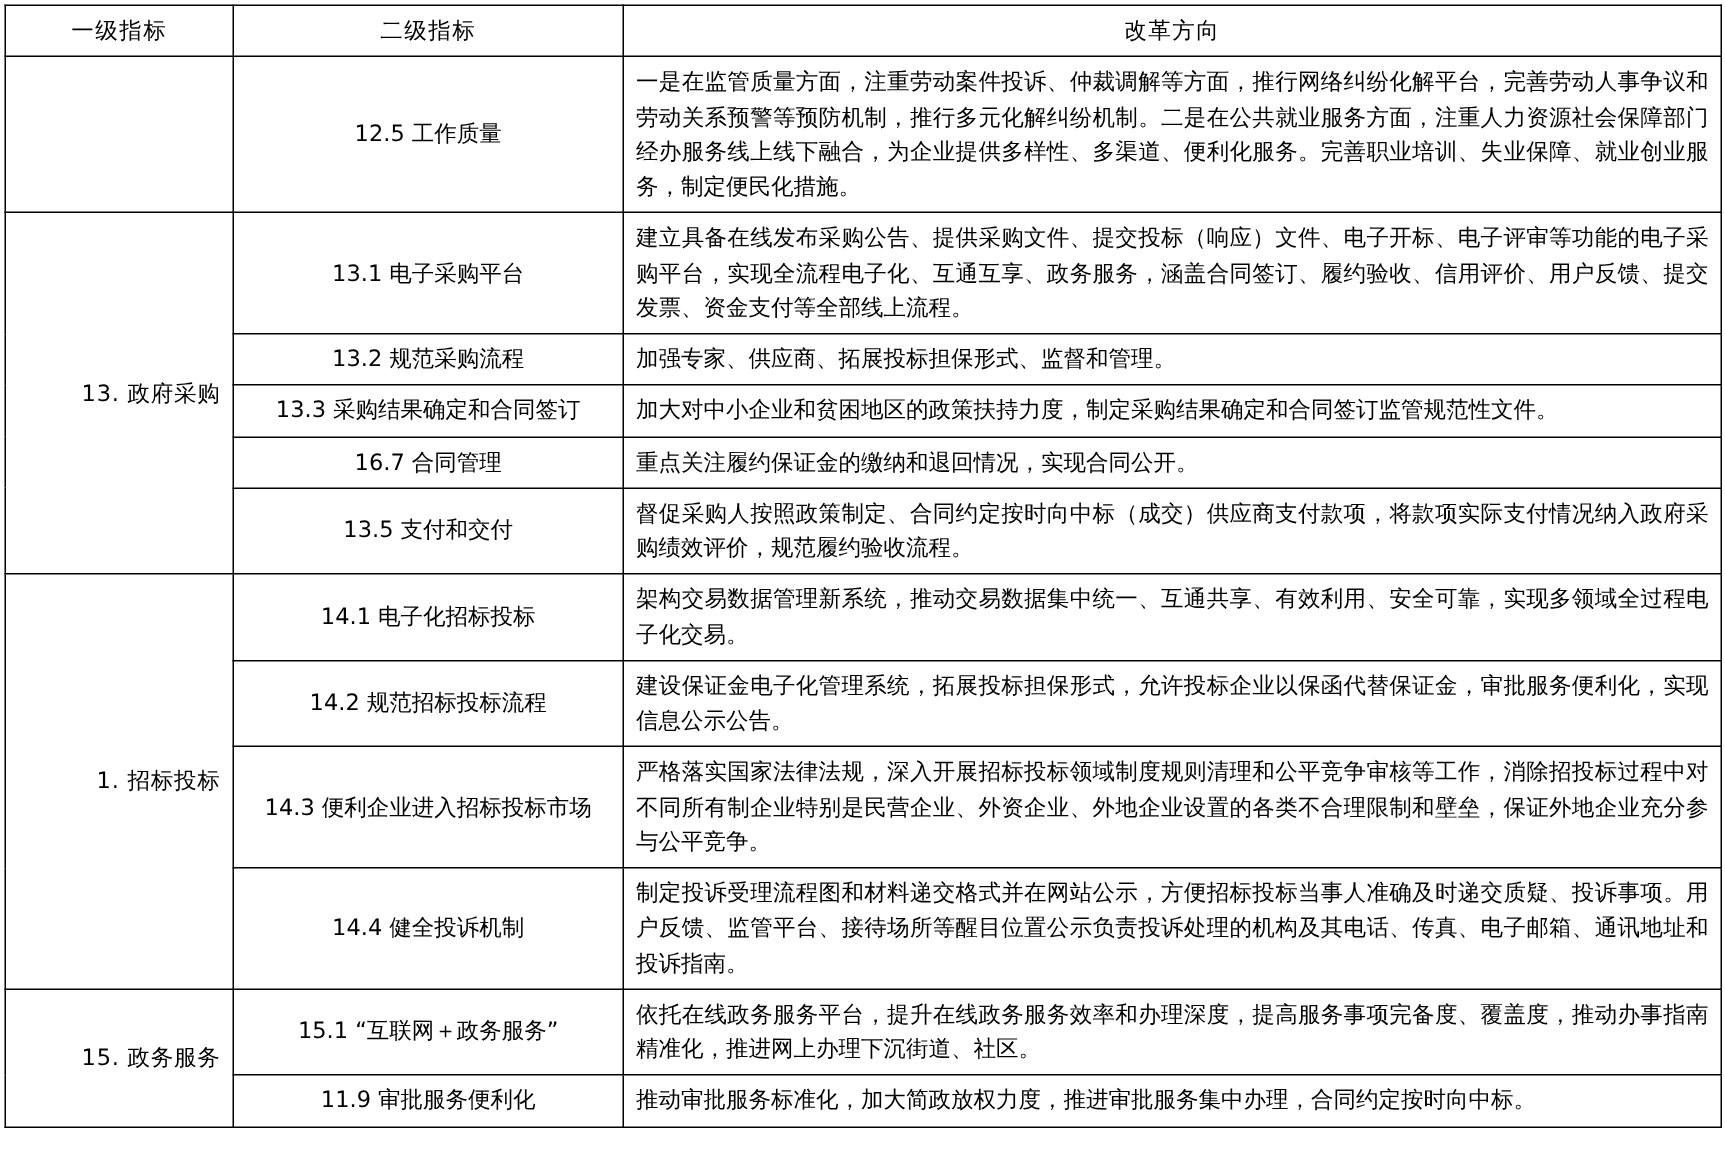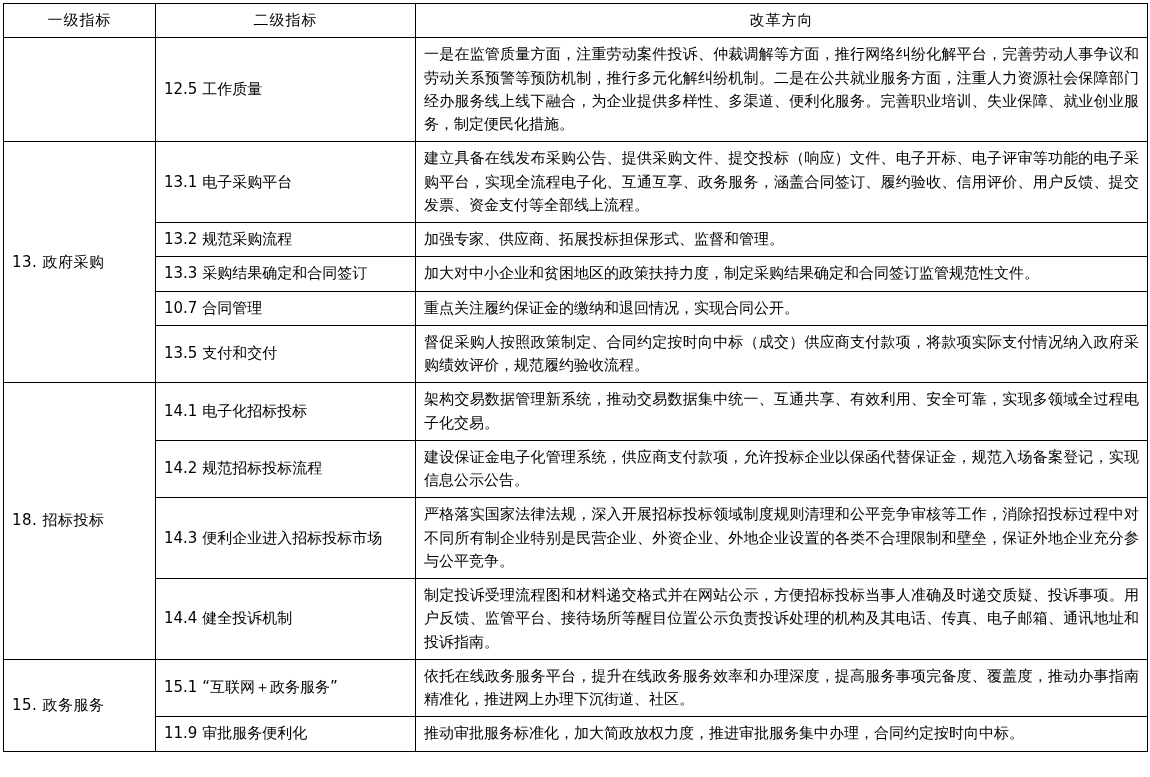--- a/index.html
+++ b/index.html
@@ -36,26 +36,26 @@
   col.c2 { width: 260px; }
   col.c3 { width: 732px; }
 
   thead th {
     text-align: center;
     font-size: 15.5px;
     padding: 6px 4px;
     letter-spacing: 1px;
   }
   td.lvl1 {
-    text-align: left;
+    text-align: right;
     letter-spacing: 0.5px;
     font-size: 15.5px;
   }
   td.lvl2 {
-    text-align: left;
+    text-align: center;
     padding-left: 16px;
     font-size: 15px;
   }
   td.dir {
     text-align: justify;
     text-justify: inter-ideograph;
     padding: 6px 10px 6px 9px;
     font-size: 15px;
     line-height: 1.62;
   }
@@ -92,36 +92,36 @@
       </tr>
       <tr>
         <td class="lvl2">13.2 规范采购流程</td>
         <td class="dir">加强专家、供应商、拓展投标担保形式、监督和管理。</td>
       </tr>
       <tr>
         <td class="lvl2">13.3 采购结果确定和合同签订</td>
         <td class="dir">加大对中小企业和贫困地区的政策扶持力度，制定采购结果确定和合同签订监管规范性文件。</td>
       </tr>
       <tr>
-        <td class="lvl2">10.7 合同管理</td>
+        <td class="lvl2">16.7 合同管理</td>
         <td class="dir">重点关注履约保证金的缴纳和退回情况，实现合同公开。</td>
       </tr>
       <tr>
         <td class="lvl2">13.5 支付和交付</td>
         <td class="dir">督促采购人按照政策制定、合同约定按时向中标（成交）供应商支付款项，将款项实际支付情况纳入政府采购绩效评价，规范履约验收流程。</td>
       </tr>
 
       <tr>
-        <td class="lvl1" rowspan="4">18. 招标投标</td>
+        <td class="lvl1" rowspan="4">1. 招标投标</td>
         <td class="lvl2">14.1 电子化招标投标</td>
         <td class="dir">架构交易数据管理新系统，推动交易数据集中统一、互通共享、有效利用、安全可靠，实现多领域全过程电子化交易。</td>
       </tr>
       <tr>
         <td class="lvl2">14.2 规范招标投标流程</td>
-        <td class="dir">建设保证金电子化管理系统，供应商支付款项，允许投标企业以保函代替保证金，规范入场备案登记，实现信息公示公告。</td>
+        <td class="dir">建设保证金电子化管理系统，拓展投标担保形式，允许投标企业以保函代替保证金，审批服务便利化，实现信息公示公告。</td>
       </tr>
       <tr>
         <td class="lvl2">14.3 便利企业进入招标投标市场</td>
         <td class="dir">严格落实国家法律法规，深入开展招标投标领域制度规则清理和公平竞争审核等工作，消除招投标过程中对不同所有制企业特别是民营企业、外资企业、外地企业设置的各类不合理限制和壁垒，保证外地企业充分参与公平竞争。</td>
       </tr>
       <tr>
         <td class="lvl2">14.4 健全投诉机制</td>
         <td class="dir">制定投诉受理流程图和材料递交格式并在网站公示，方便招标投标当事人准确及时递交质疑、投诉事项。用户反馈、监管平台、接待场所等醒目位置公示负责投诉处理的机构及其电话、传真、电子邮箱、通讯地址和投诉指南。</td>
       </tr>
 

